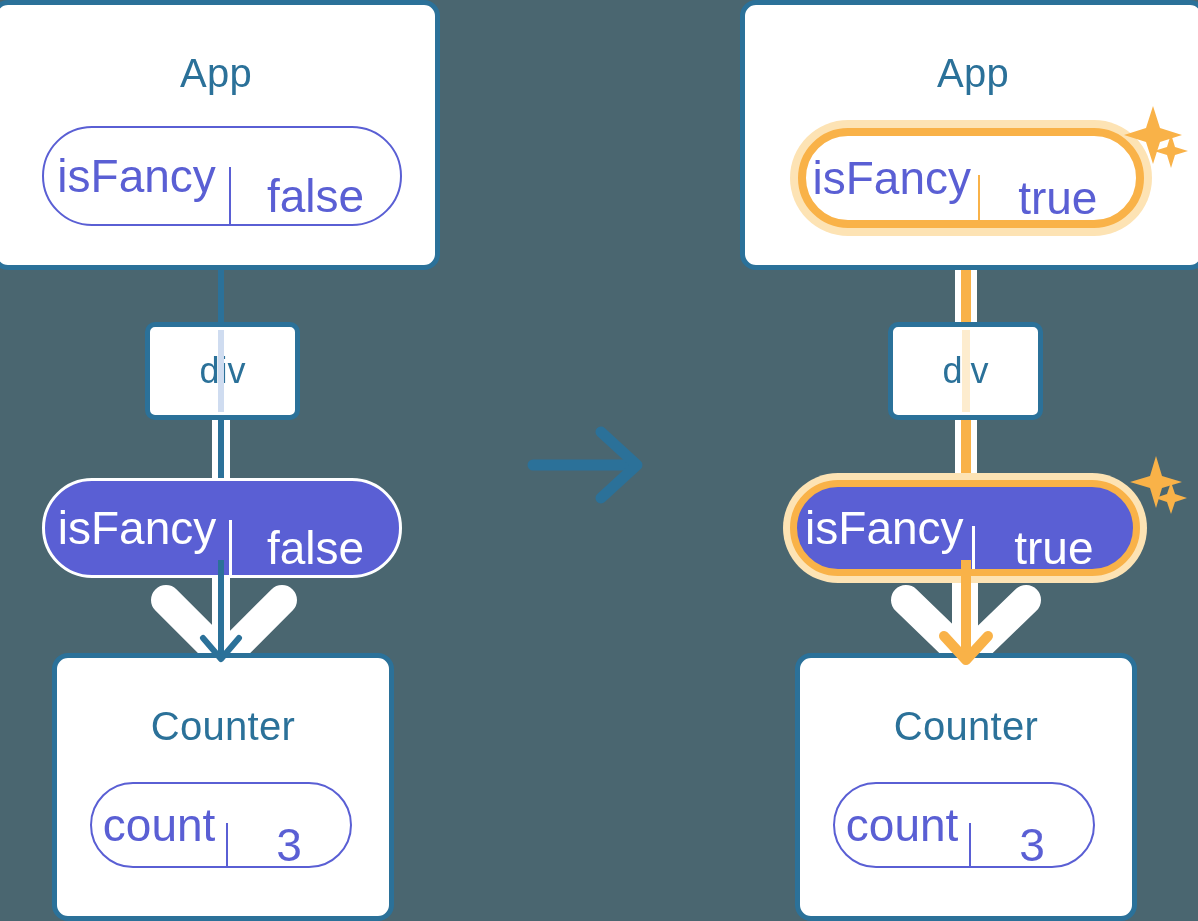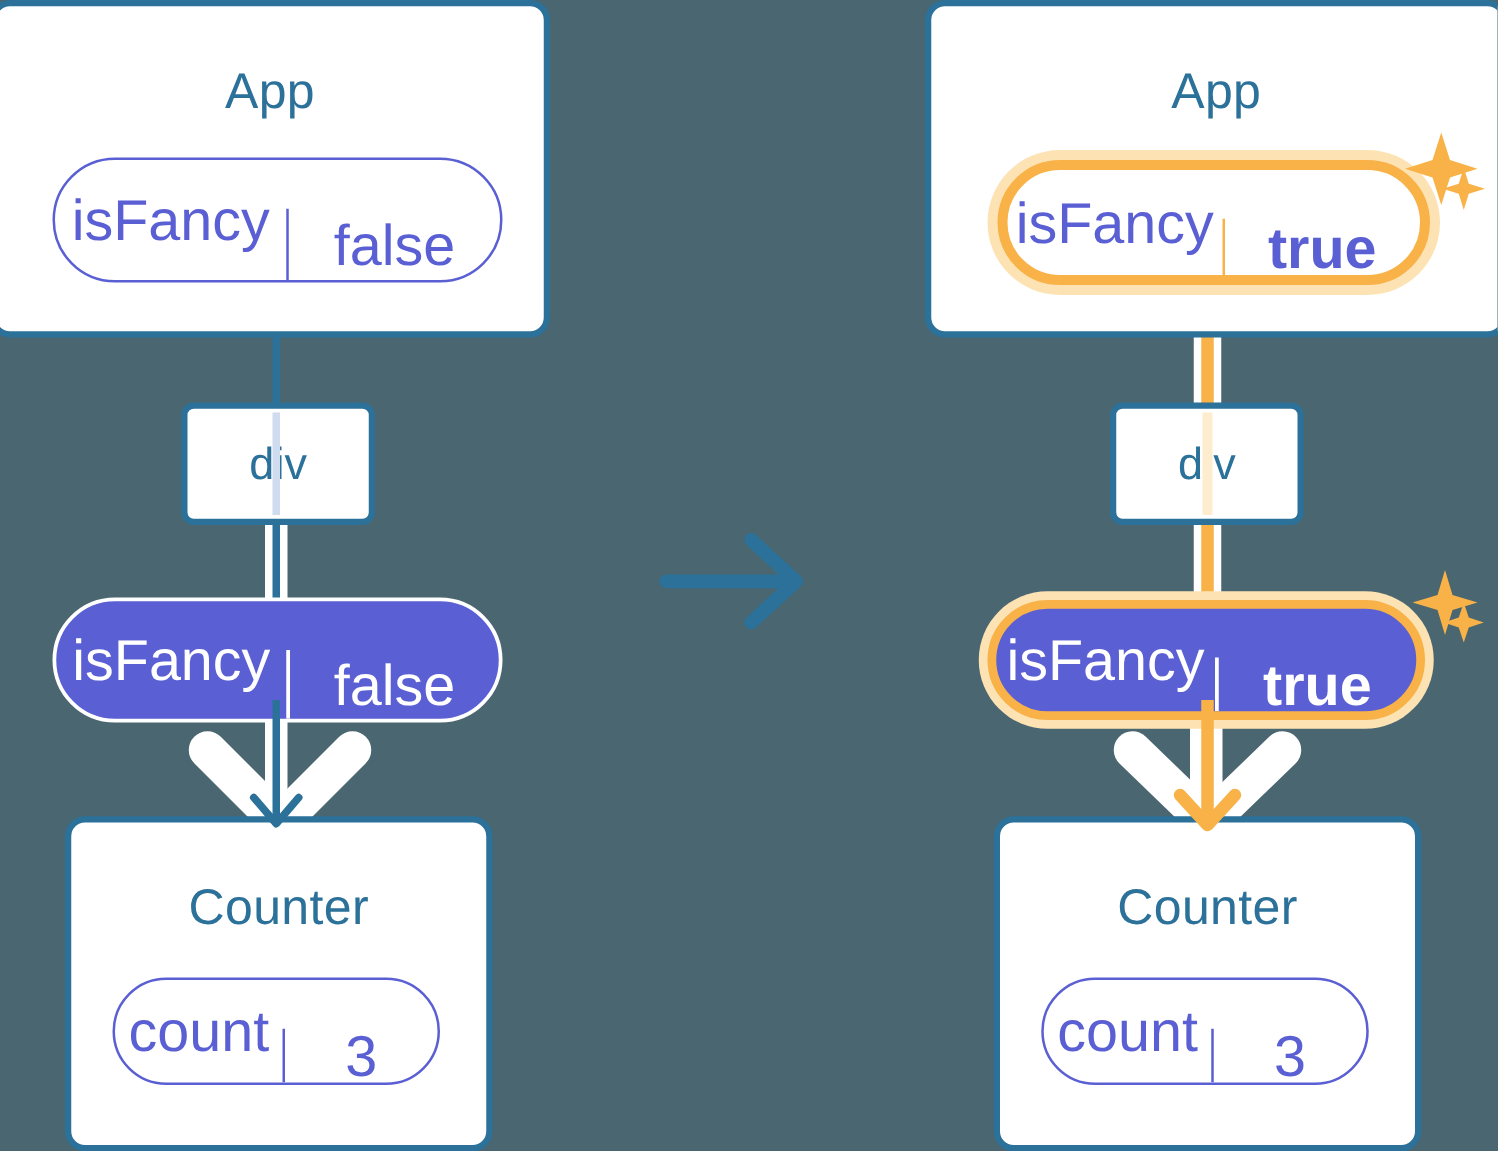--- a/index.html
+++ b/index.html
@@ -105,21 +105,21 @@
   .pill.hl-outline .cell.val { border-left: 2px solid #f9b248; }
 
   .pill.hl-filled {
     background: #5a5fd4;
     border: 7px solid #f9b248;
     box-shadow: 0 0 0 7px #fde3b4;
   }
   .pill.hl-filled .cell { color: #ffffff; }
   .pill.hl-filled .cell.val { border-left: 3px solid #ffffff; }
 
-  .bold-val { font-weight: bold; }
+  .bold-val { font-weight: normal; }
 
   
   .conn {
     position: absolute;
     z-index: 3;
   }
   .conn.blue   { background: #2b7199; }
   .conn.orange { background: #f9b248; }
   .conn.white  { background: #ffffff; }
   .conn.pale-blue   { background: #cfdcf0; }

